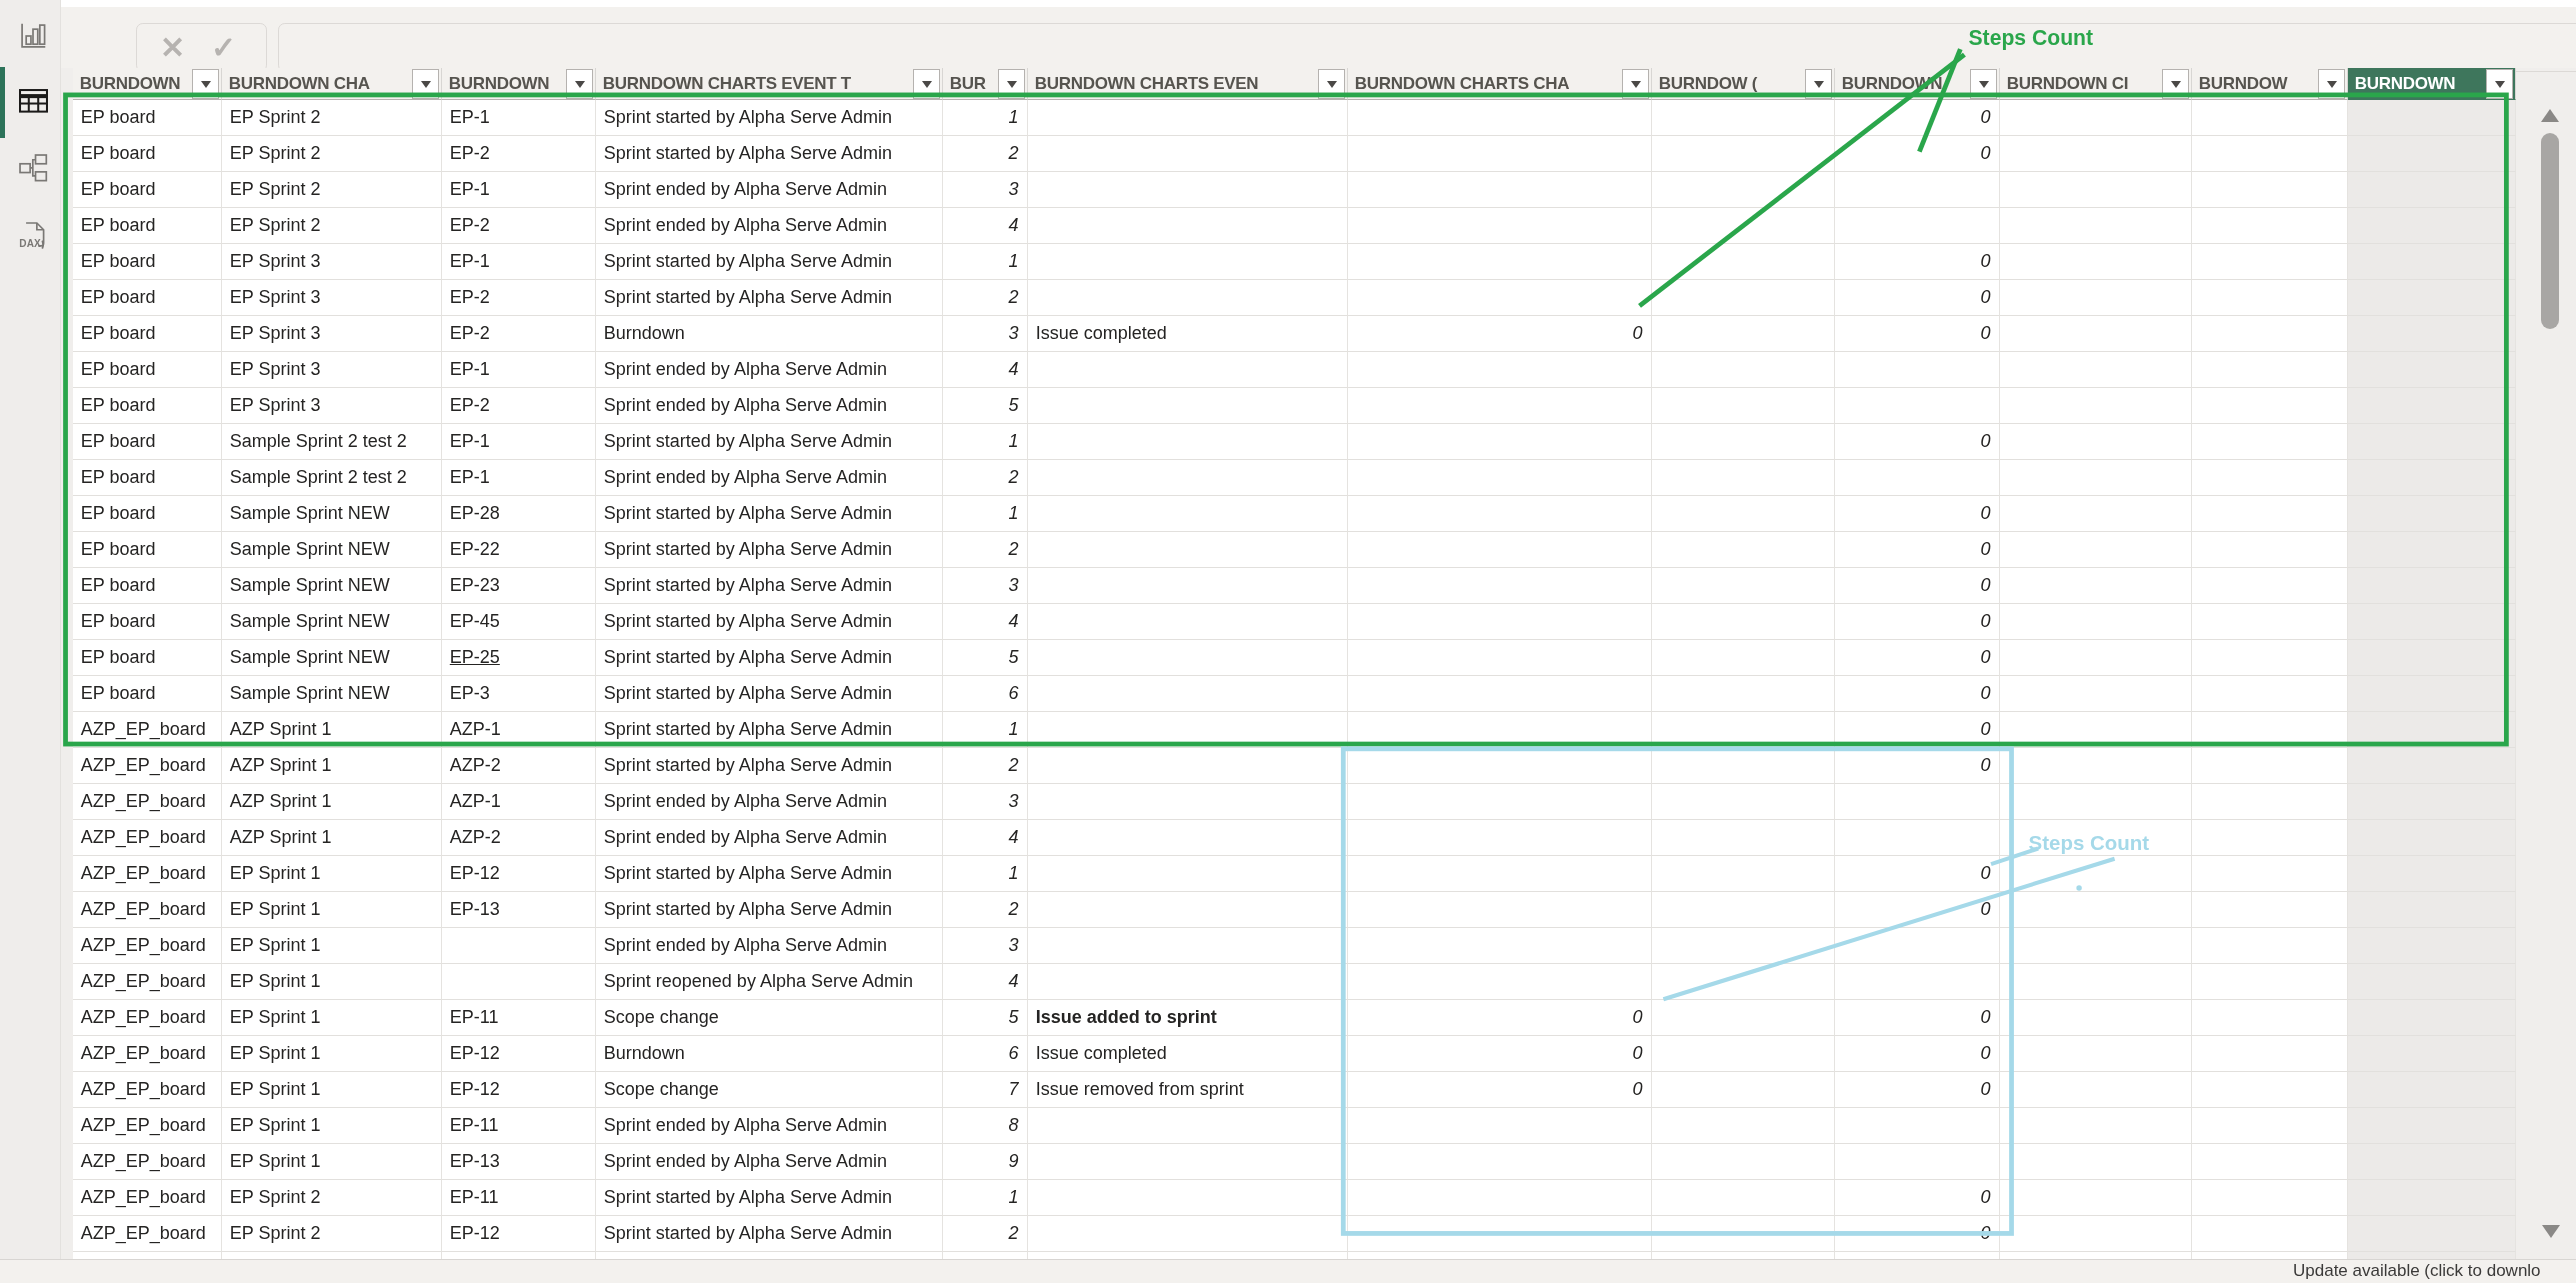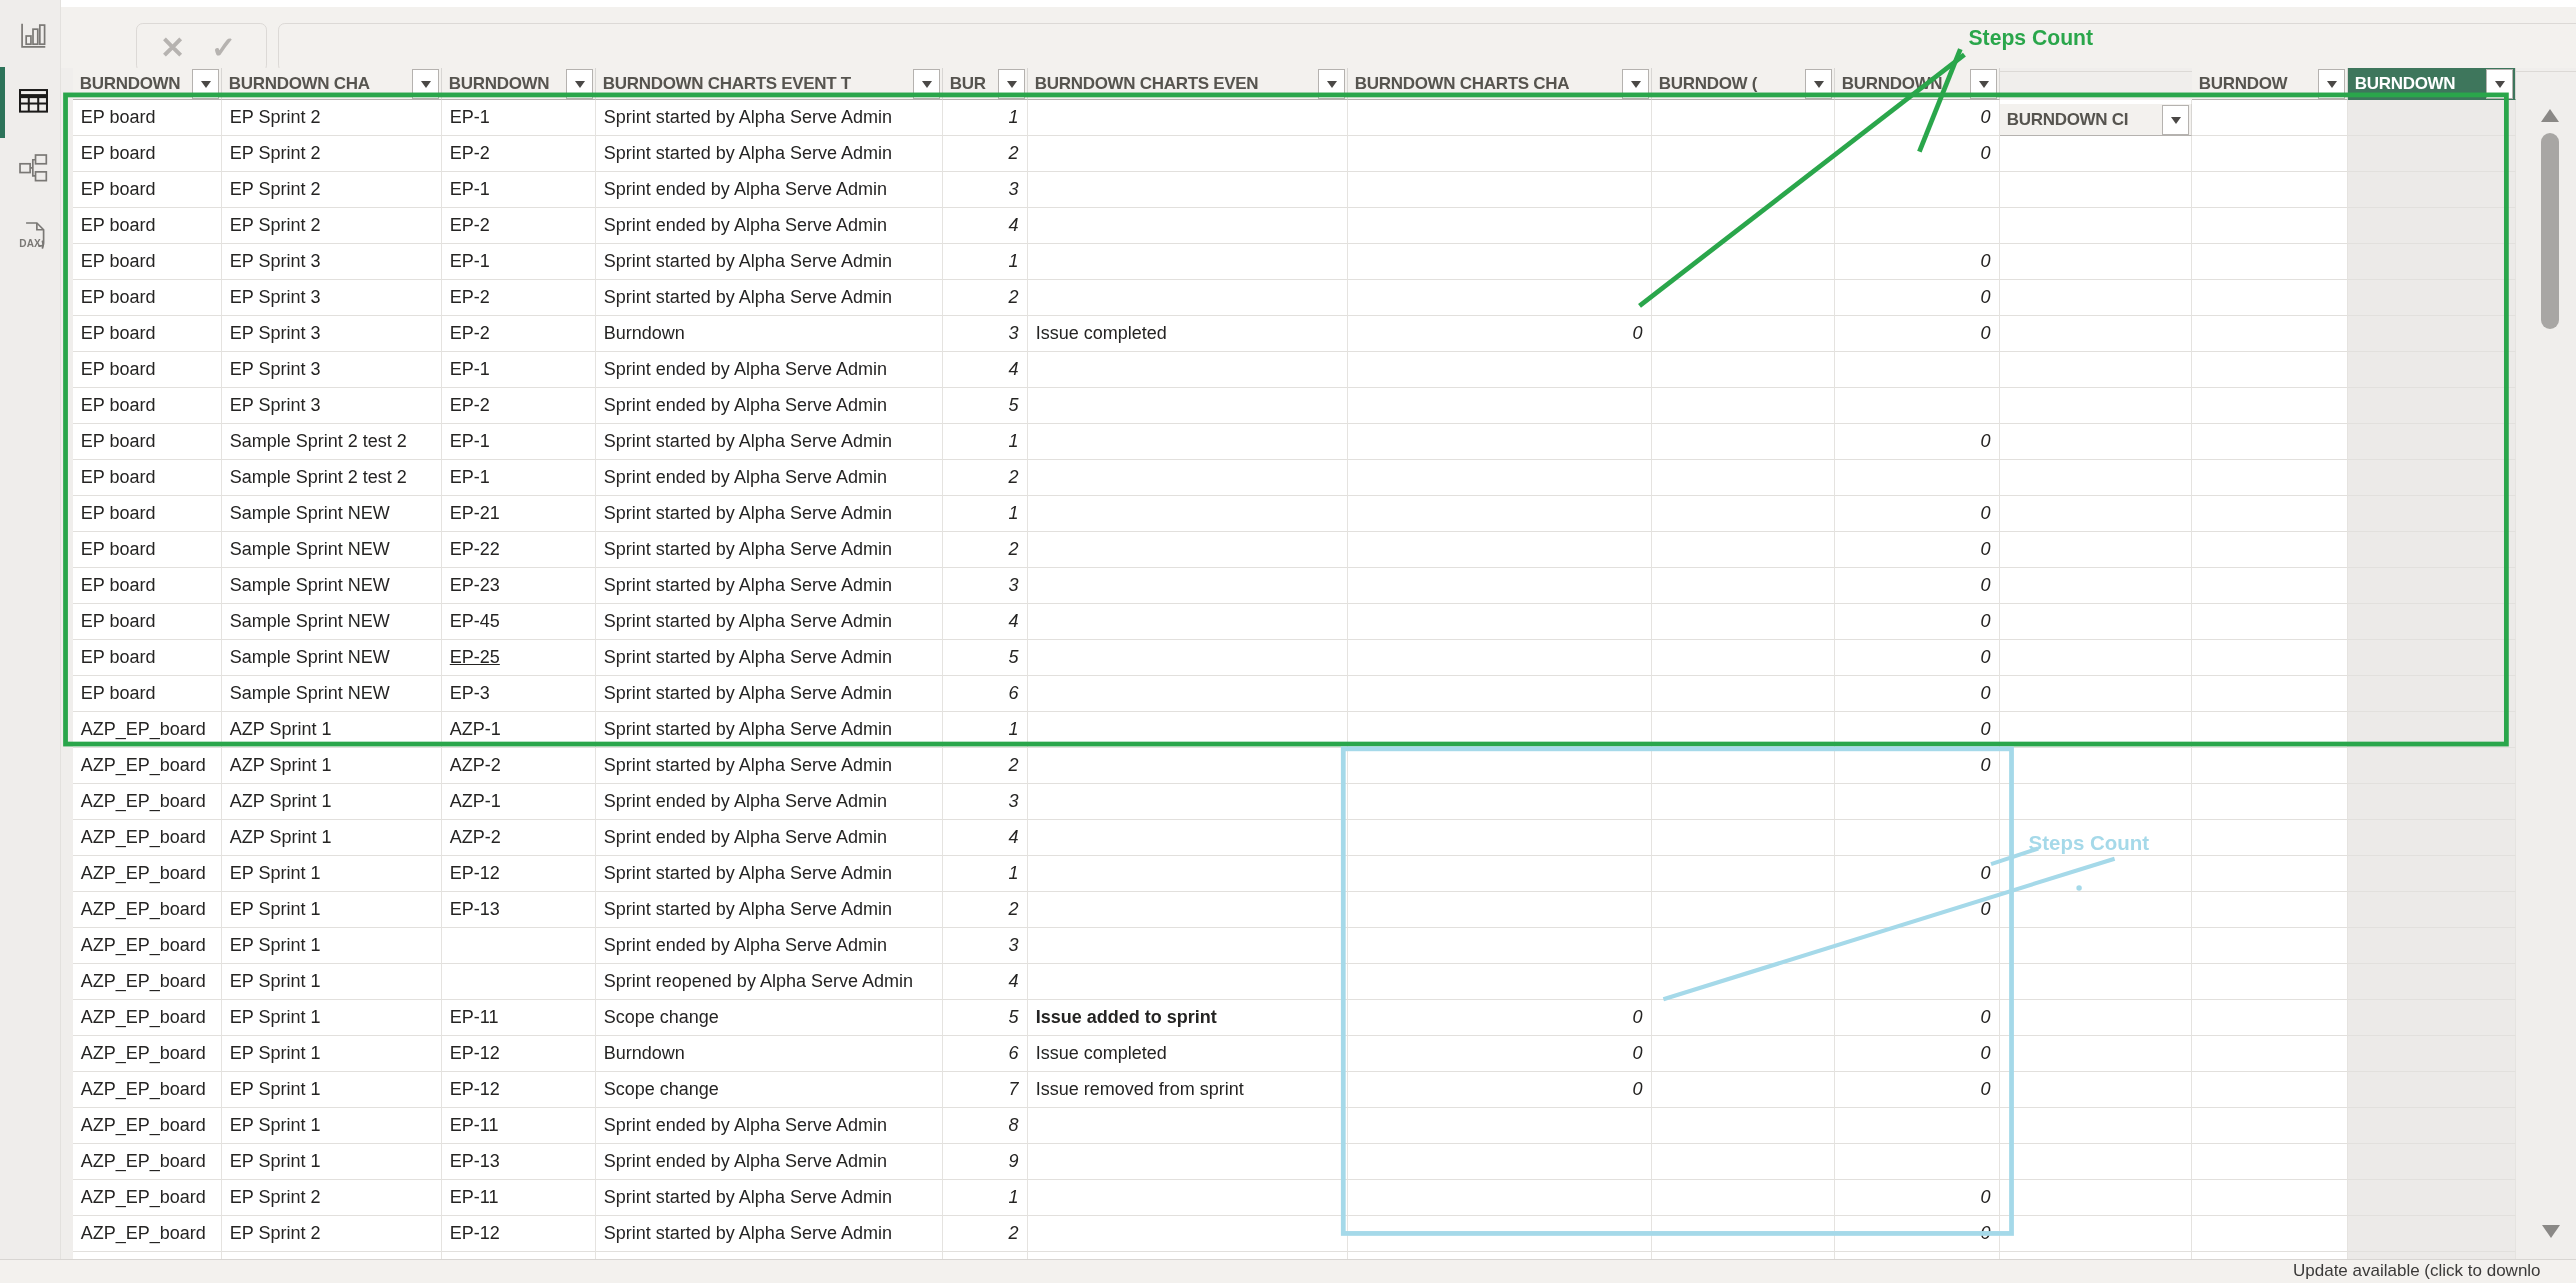--- a/index.html
+++ b/index.html
@@ -149,21 +149,21 @@
       <div class="dropdown">
         <div class="tri"></div>
       </div>
     </div>
     <div class="hcell" style="width: 165px;">
       <span>BURNDOWN</span>
       <div class="dropdown">
         <div class="tri"></div>
       </div>
     </div>
-    <div class="hcell" style="width: 192px; margin-top: 36px;">
+    <div class="hcell" style="width: 192px;">
       <span>BURNDOWN CI</span>
       <div class="dropdown">
         <div class="tri"></div>
       </div>
     </div>
     <div class="hcell" style="width: 156px;">
       <span>BURNDOW</span>
       <div class="dropdown">
         <div class="tri"></div>
       </div>
@@ -328,21 +328,21 @@
         <div class="tcell num" style="width: 304px;"></div>
         <div class="tcell" style="width: 183px;"></div>
         <div class="tcell num" style="width: 165px;"></div>
         <div class="tcell" style="width: 192px;"></div>
         <div class="tcell" style="width: 156px;"></div>
         <div class="tcell selcol" style="width: 168px;"></div>
       </div>
       <div class="trow">
         <div class="tcell" style="width: 149px;">EP board</div>
         <div class="tcell" style="width: 220px;">Sample Sprint NEW</div>
-        <div class="tcell" style="width: 154px;">EP-21</div>
+        <div class="tcell" style="width: 154px;">EP-28</div>
         <div class="tcell" style="width: 347px;">Sprint started by Alpha Serve Admin</div>
         <div class="tcell num" style="width: 85px;">1</div>
         <div class="tcell" style="width: 320px;"></div>
         <div class="tcell num" style="width: 304px;"></div>
         <div class="tcell" style="width: 183px;"></div>
         <div class="tcell num" style="width: 165px;">0</div>
         <div class="tcell" style="width: 192px;"></div>
         <div class="tcell" style="width: 156px;"></div>
         <div class="tcell selcol" style="width: 168px;"></div>
       </div>

